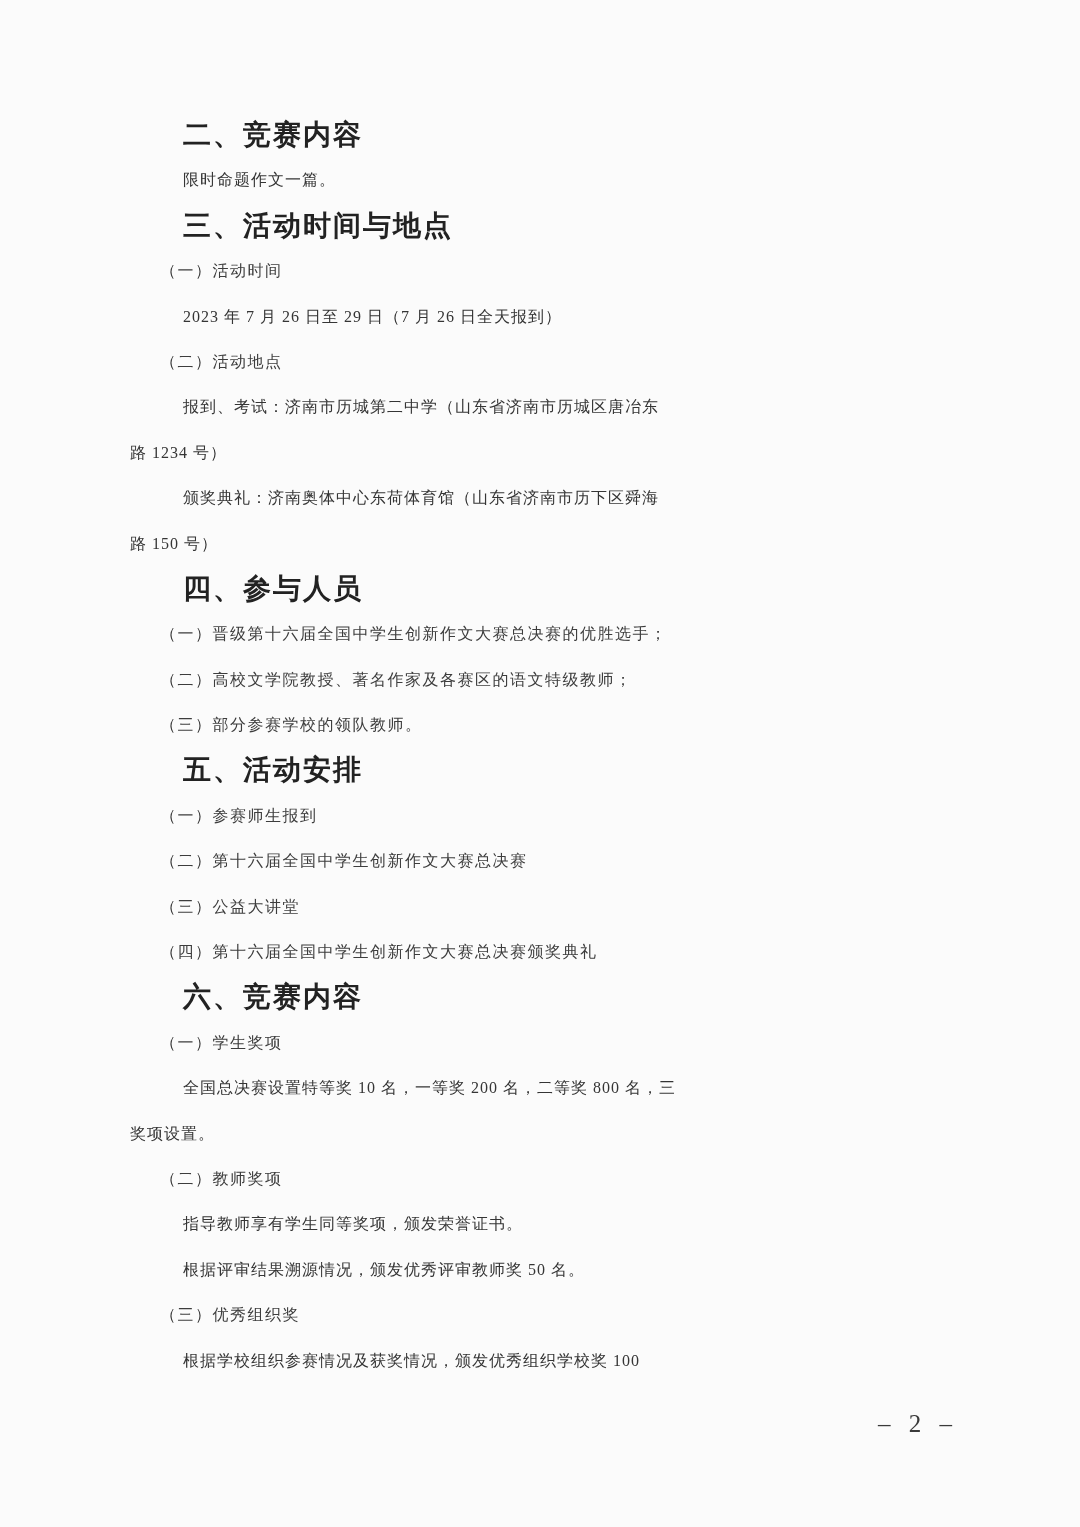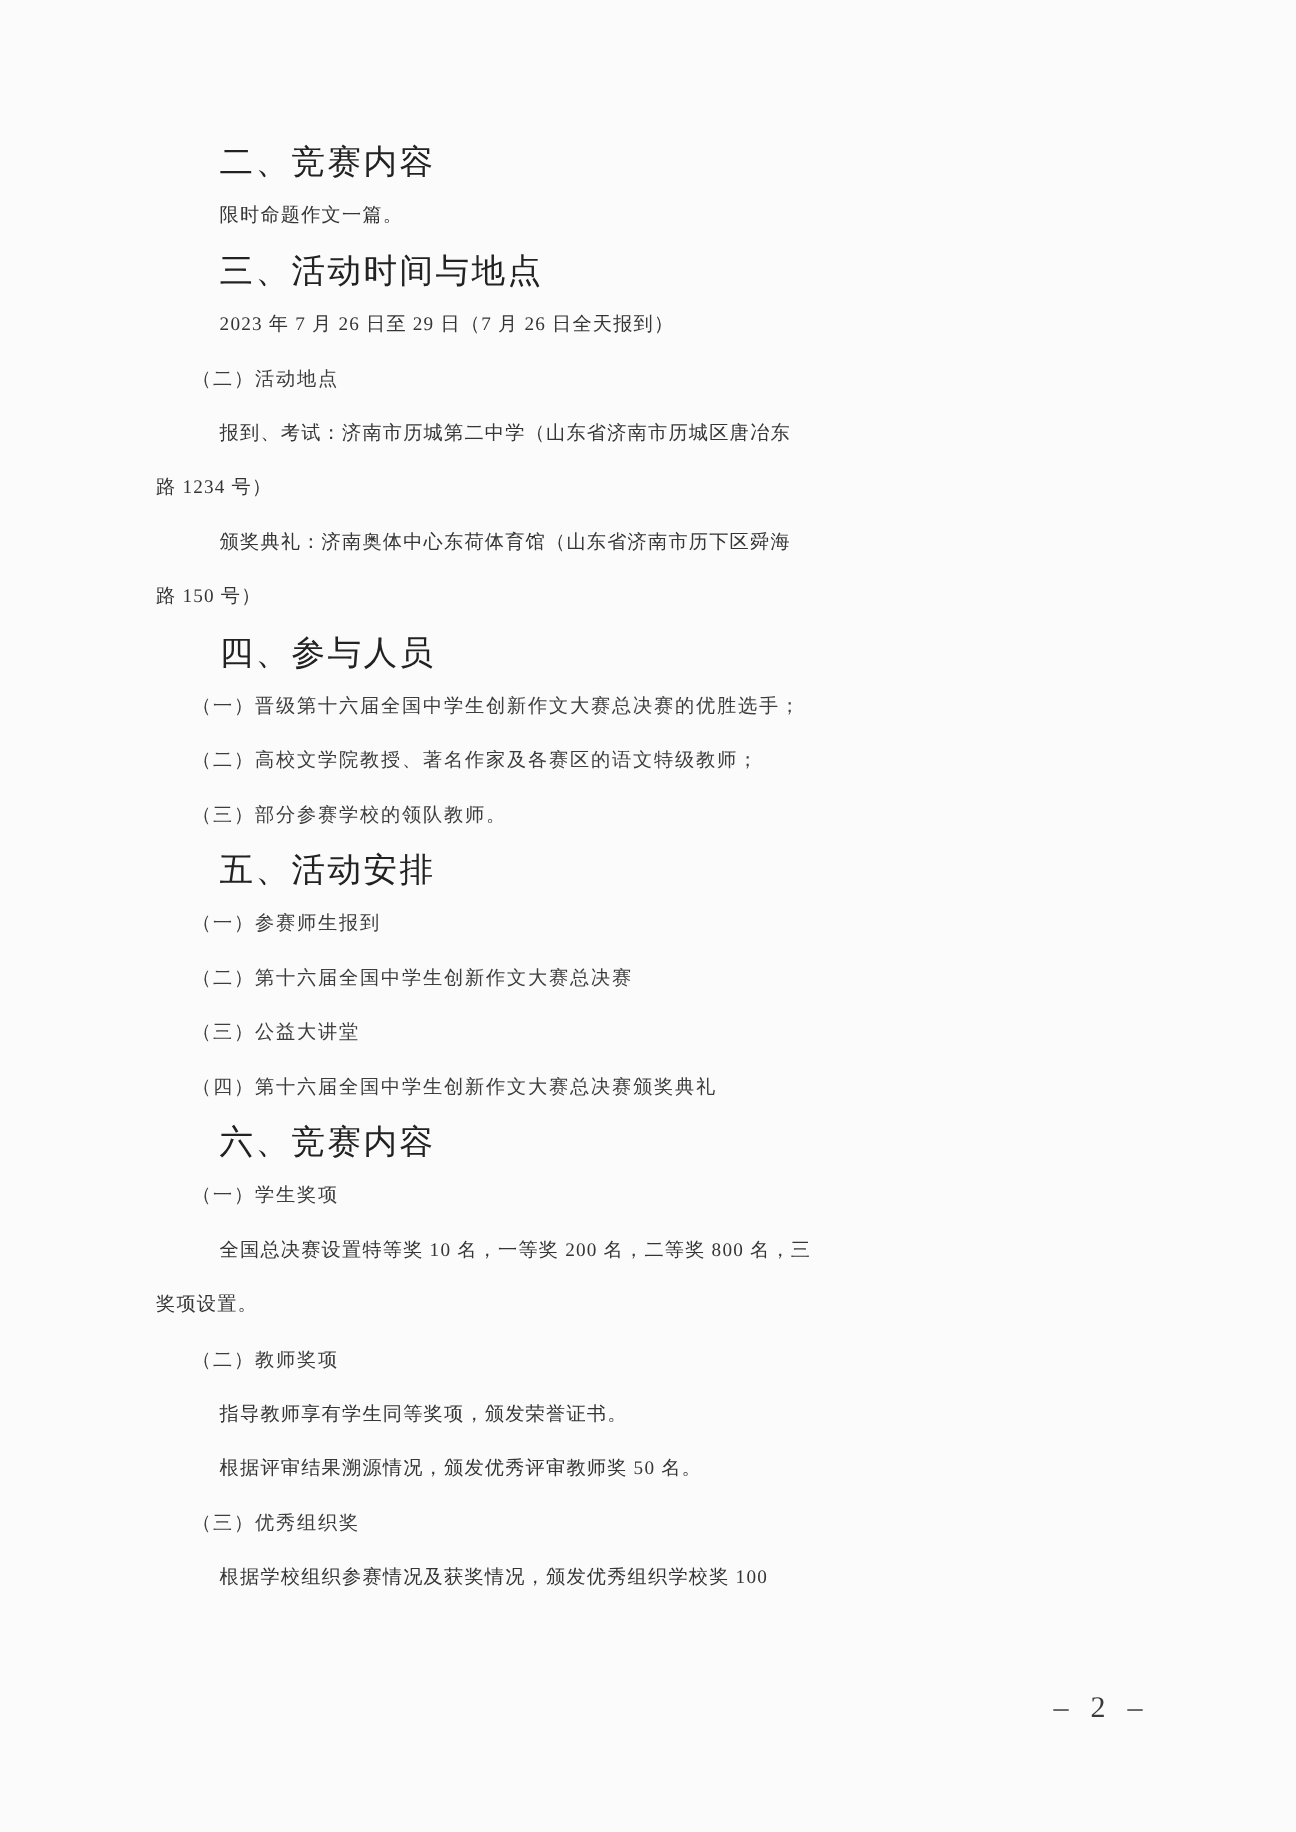--- a/index.html
+++ b/index.html
@@ -26,21 +26,21 @@
   .line {
     height: 45.4px;
     line-height: 45.4px;
     font-size: 16px;
     white-space: nowrap;
     letter-spacing: 1px;
     color: #383838;
   }
   .line.heading {
     font-family: "Liberation Sans", sans-serif;
-    font-weight: normal;
+    font-weight: bold;
     font-size: 28px;
     letter-spacing: 2px;
     color: #222222;
   }
   .line.kai {
     color: #3d3d3d;
     letter-spacing: 1.5px;
   }
   .line.body {
     color: #353535;
@@ -60,20 +60,21 @@
   }
 </style>
 </head>
 <body>
 
 <div class="page">
   <div class="content">
       <div class="line heading ind-para">二、竞赛内容</div>
       <div class="line body ind-para">限时命题作文一篇。</div>
       <div class="line heading ind-para">三、活动时间与地点</div>
+      <div class="line kai ind-paren">（一）活动时间</div>
       <div class="line body ind-para">2023 年 7 月 26 日至 29 日（7 月 26 日全天报到）</div>
       <div class="line kai ind-paren">（二）活动地点</div>
       <div class="line body ind-para">报到、考试：济南市历城第二中学（山东省济南市历城区唐冶东</div>
       <div class="line body ind-none">路 1234 号）</div>
       <div class="line body ind-para">颁奖典礼：济南奥体中心东荷体育馆（山东省济南市历下区舜海</div>
       <div class="line body ind-none">路 150 号）</div>
       <div class="line heading ind-para">四、参与人员</div>
       <div class="line kai ind-paren">（一）晋级第十六届全国中学生创新作文大赛总决赛的优胜选手；</div>
       <div class="line kai ind-paren">（二）高校文学院教授、著名作家及各赛区的语文特级教师；</div>
       <div class="line kai ind-paren">（三）部分参赛学校的领队教师。</div>

